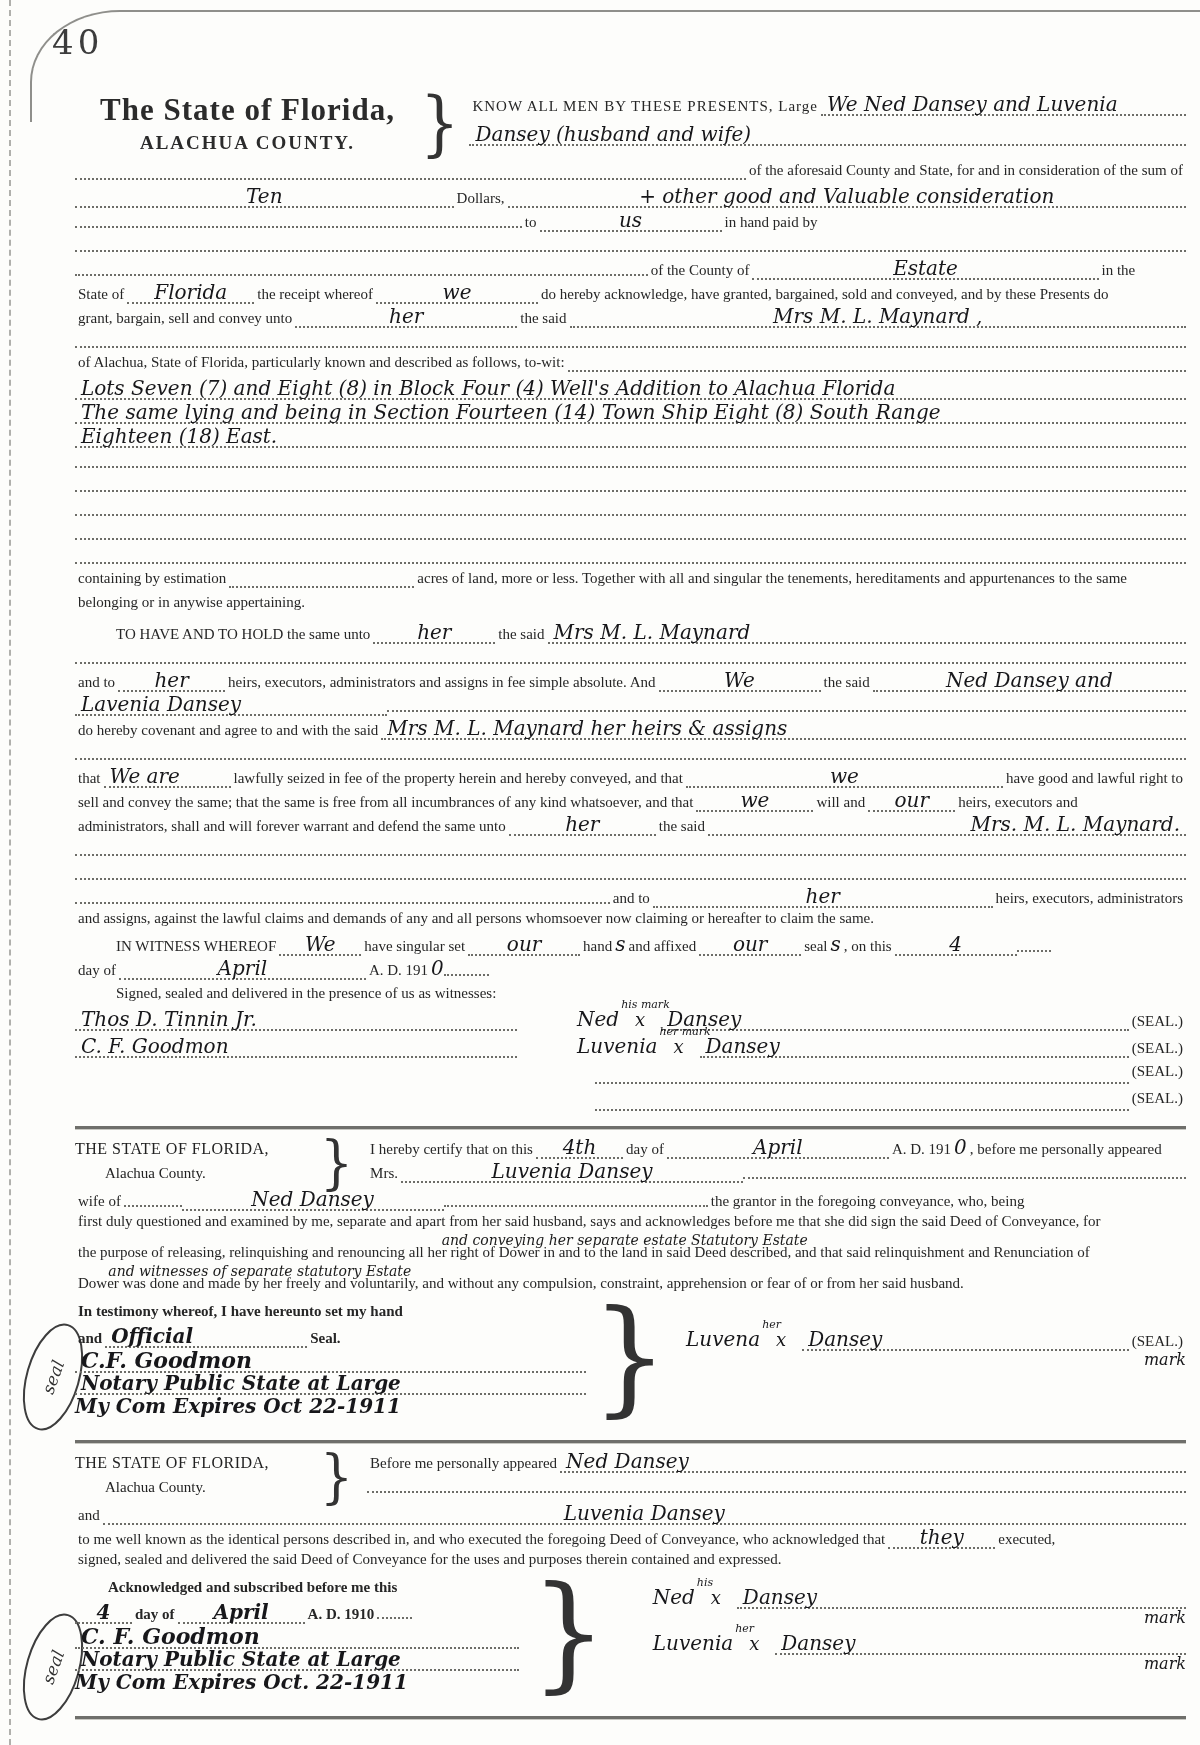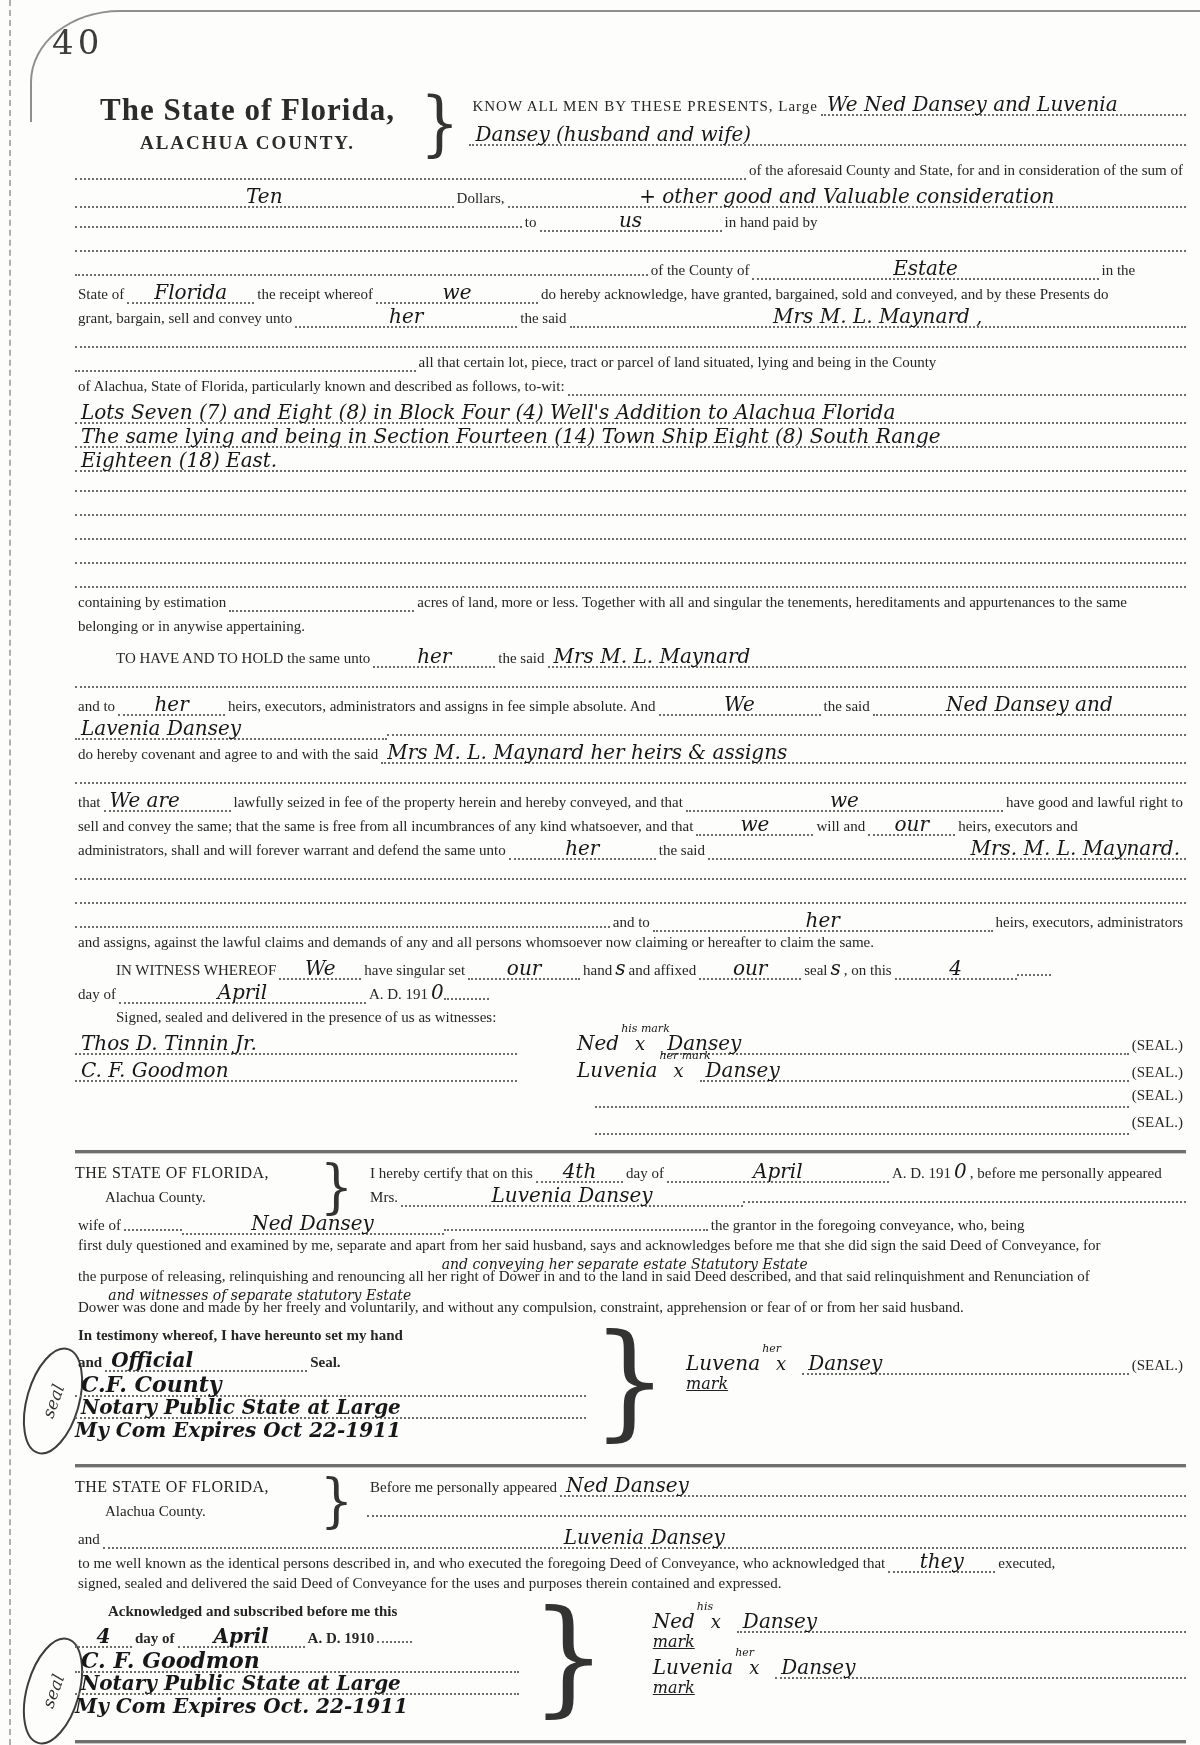--- a/index.html
+++ b/index.html
@@ -23,21 +23,21 @@
 
   
   .line{display:flex;align-items:baseline;min-height:24px;}
   .pr{white-space:nowrap;padding:0 3px;font-size:15px;color:#262626;}
   .hw{font-family:"DejaVu Serif",serif;font-style:italic;font-size:20px;color:#17171a;
       white-space:nowrap;line-height:1;}
   .hwb{border-bottom:2px dotted #6d6d68;text-align:center;padding:0 6px;min-width:24px;}
   .blank{border-bottom:2px dotted #6d6d68;height:3px;align-self:flex-end;margin-bottom:6px;}
   .spacer{height:1px;}
   .caps{letter-spacing:1px;}
-  .ctr{justify-content:flex-start;text-decoration:underline;}
+  .ctr{justify-content:flex-end;}
   .above{position:absolute;top:-11px;font-size:14px;color:#1a1a1a;white-space:nowrap;}
   .mark-x{position:relative;width:42px;flex:0 0 42px;text-align:center;}
   .mark-label{position:absolute;top:-12px;left:2px;font-size:11px;}
   .xchar{font-size:18px;}
 
   .witness .line{min-height:27px;}
   .rule{height:3px;background:#6f6f6b;border-bottom:1px solid #c8c8c2;margin:9px 0 7px 0;}
 
   
   .st-head{display:flex;align-items:flex-start;}
@@ -117,24 +117,20 @@
           <span class="pr">do hereby acknowledge, have granted, bargained, sold and conveyed, and by these Presents do</span>
         </div>
         <div class="line">
           <span class="pr">grant, bargain, sell and convey unto</span>
           <span class="hw hwb" style="flex: 0 0 210px;">her</span>
           <span class="pr">the said</span>
           <span class="hw hwb" style="flex-grow: 1; flex-basis: 0px;">Mrs M. L. Maynard ,</span>
         </div>
         <div class="line">
           <span class="blank" style="flex-grow: 1; flex-basis: 0px;"></span>
-        </div>
-        <div class="line">
-          <span class="blank" style="flex-grow: 0.58; flex-basis: 0px;"></span>
-          <span class="pr">all that certain lot, piece, tract or parcel of land situated, lying and being in the County</span>
         </div>
         <div class="line">
           <span class="pr">of Alachua, State of Florida, particularly known and described as follows, to-wit:</span>
           <span class="blank" style="flex-grow: 1; flex-basis: 0px;"></span>
         </div>
         <div class="line">
           <span class="hw hwb" style="flex-grow: 1; flex-basis: 0px; text-align: left;">Lots Seven (7) and Eight (8) in Block Four (4) Well's Addition to Alachua Florida</span>
         </div>
         <div class="line">
           <span class="hw hwb" style="flex-grow: 1; flex-basis: 0px; text-align: left;">The same lying and being in Section Fourteen (14) Town Ship Eight (8) South Range</span>
@@ -339,21 +335,21 @@
         <div class="col-left">
             <div class="line" style="margin-top: 4px;">
               <span class="pr">In testimony whereof, I have hereunto set my hand</span>
             </div>
             <div class="line">
               <span class="pr">and</span>
               <span class="hw hwb" style="flex: 0 0 190px; text-align: left;">Official</span>
               <span class="pr">Seal.</span>
             </div>
             <div class="line">
-              <span class="hw hwb" style="flex-grow: 1; flex-basis: 0px; text-align: left; font-size: 22px;">C.F. County</span>
+              <span class="hw hwb" style="flex-grow: 1; flex-basis: 0px; text-align: left; font-size: 22px;">C.F. Goodmon</span>
             </div>
             <div class="line">
               <span class="hw hwb" style="flex-grow: 1; flex-basis: 0px; text-align: left;">Notary Public State at Large</span>
             </div>
             <div class="line">
               <span class="hw">My Com Expires Oct 22-1911</span>
             </div>
           </div>
         <span class="bigbrace" style="left:46.5%">}</span>
         <div class="col-right">

